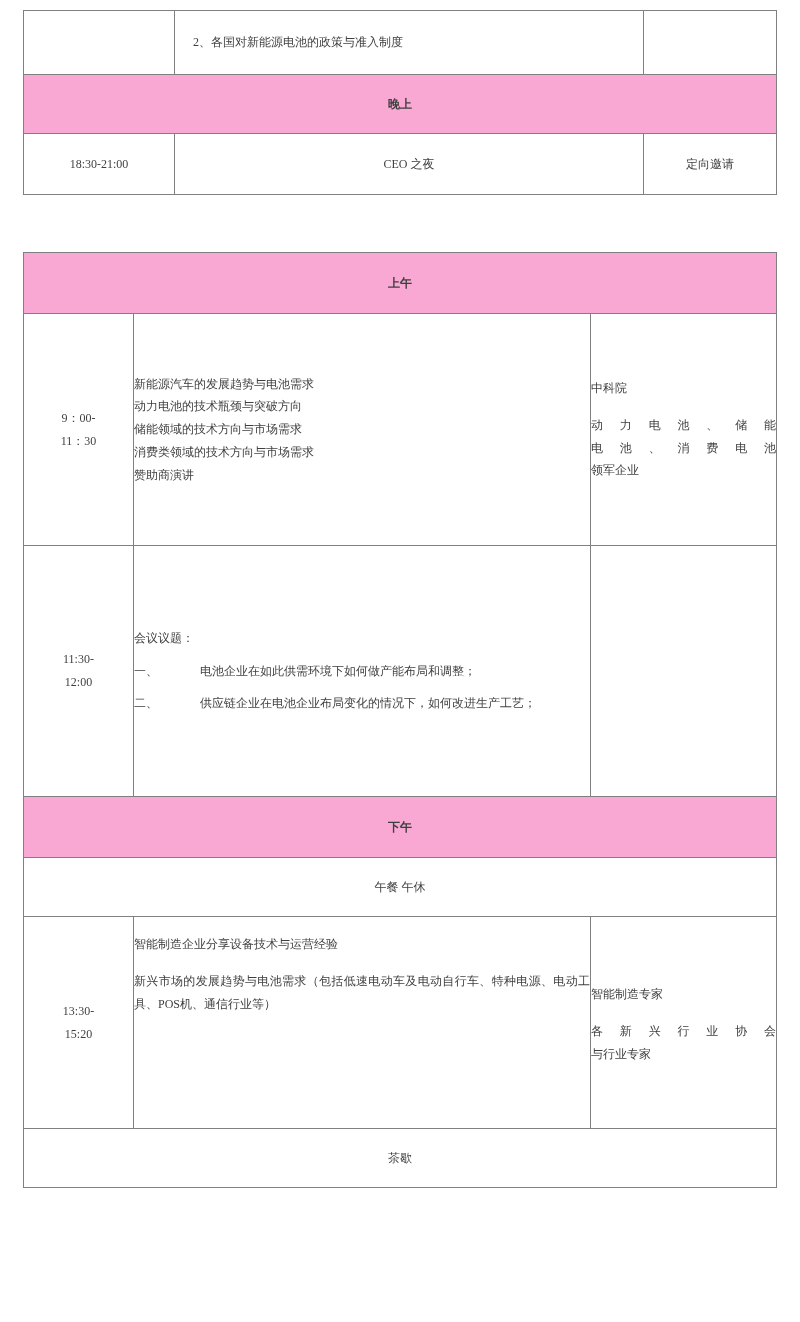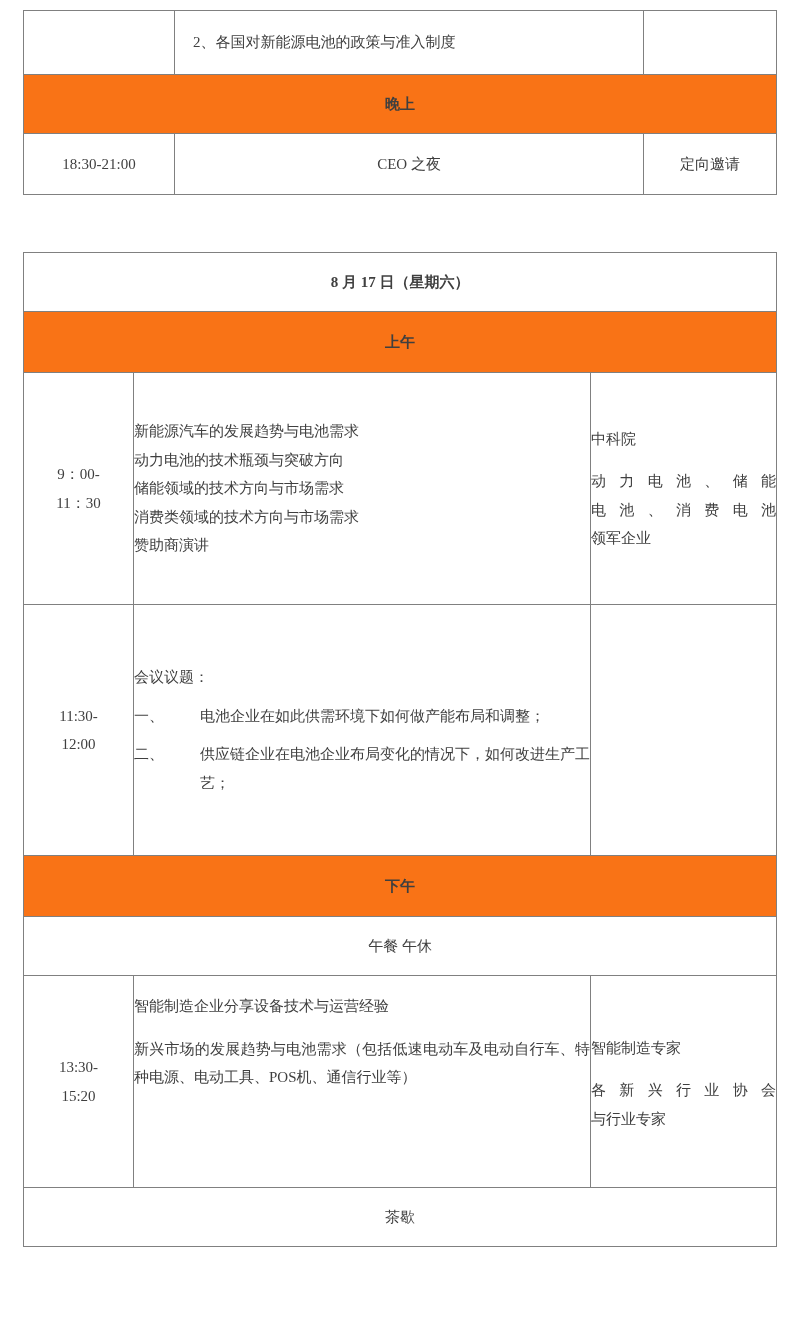--- a/index.html
+++ b/index.html
@@ -29,21 +29,21 @@
     border-collapse: collapse;
     table-layout: fixed;
     position: absolute;
     border: 1px solid #808080;
   }
   table.sched td {
     border: 1px solid #808080;
     vertical-align: middle;
     padding: 0;
     color: #3f3f3f;
-    font-size: 15px;
+    font-size: 12px;
     line-height: 1.9;
   }
 
   
   #table-top {
     left: 23px;
     top: 10px;
     width: 753px;
   }
   #table-top col.c-time  { width: 151px; }
@@ -55,21 +55,21 @@
     left: 23px;
     top: 252px;
     width: 753px;
   }
   #table-day2 col.c-time  { width: 110px; }
   #table-day2 col.c-topic { width: 457px; }
   #table-day2 col.c-who   { width: 186px; }
 
   
   .band {
-    background: #f97316;
+    background: #f9a8d4;
     text-align: center;
     font-weight: bold;
     font-size: 18px;
     color: #2e2e2e;
   }
   .centered {
     text-align: center;
   }
   .hdr {
     text-align: center;
@@ -156,23 +156,20 @@
 
   <table class="sched" id="table-day2">
     <colgroup>
       <col class="c-time">
         <col class="c-topic">
         <col class="c-who">
     </colgroup>
     <tbody>
 
 
-      <tr>
-        <td class="daterow" colspan="3" style="height:58px">8 月 17 日（星期六）</td>
-      </tr>
 
       <tr>
         <td class="band" colspan="3" style="height:60px">上午</td>
       </tr>
 
       <tr>
         <td class="timecell" style="height:231px">9：00-
 11：30</td>
         <td class="topiccell">
           <div class="line">新能源汽车的发展趋势与电池需求</div>

